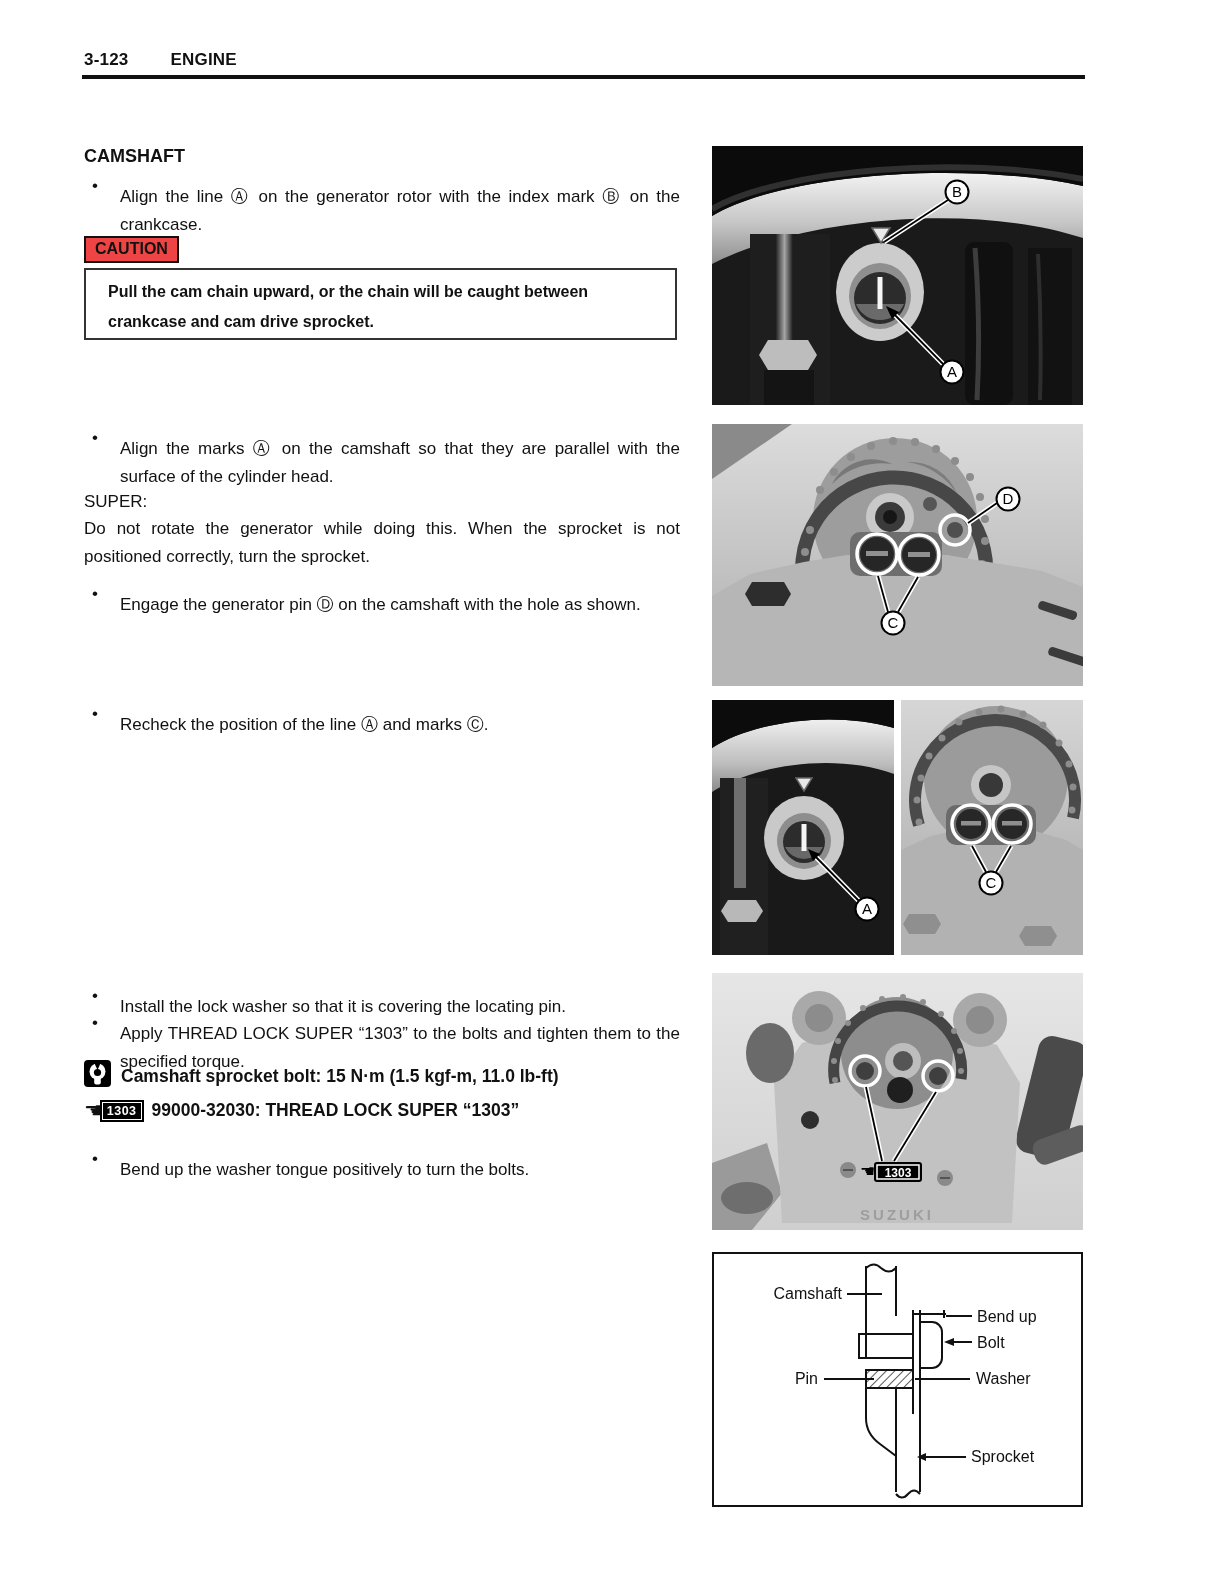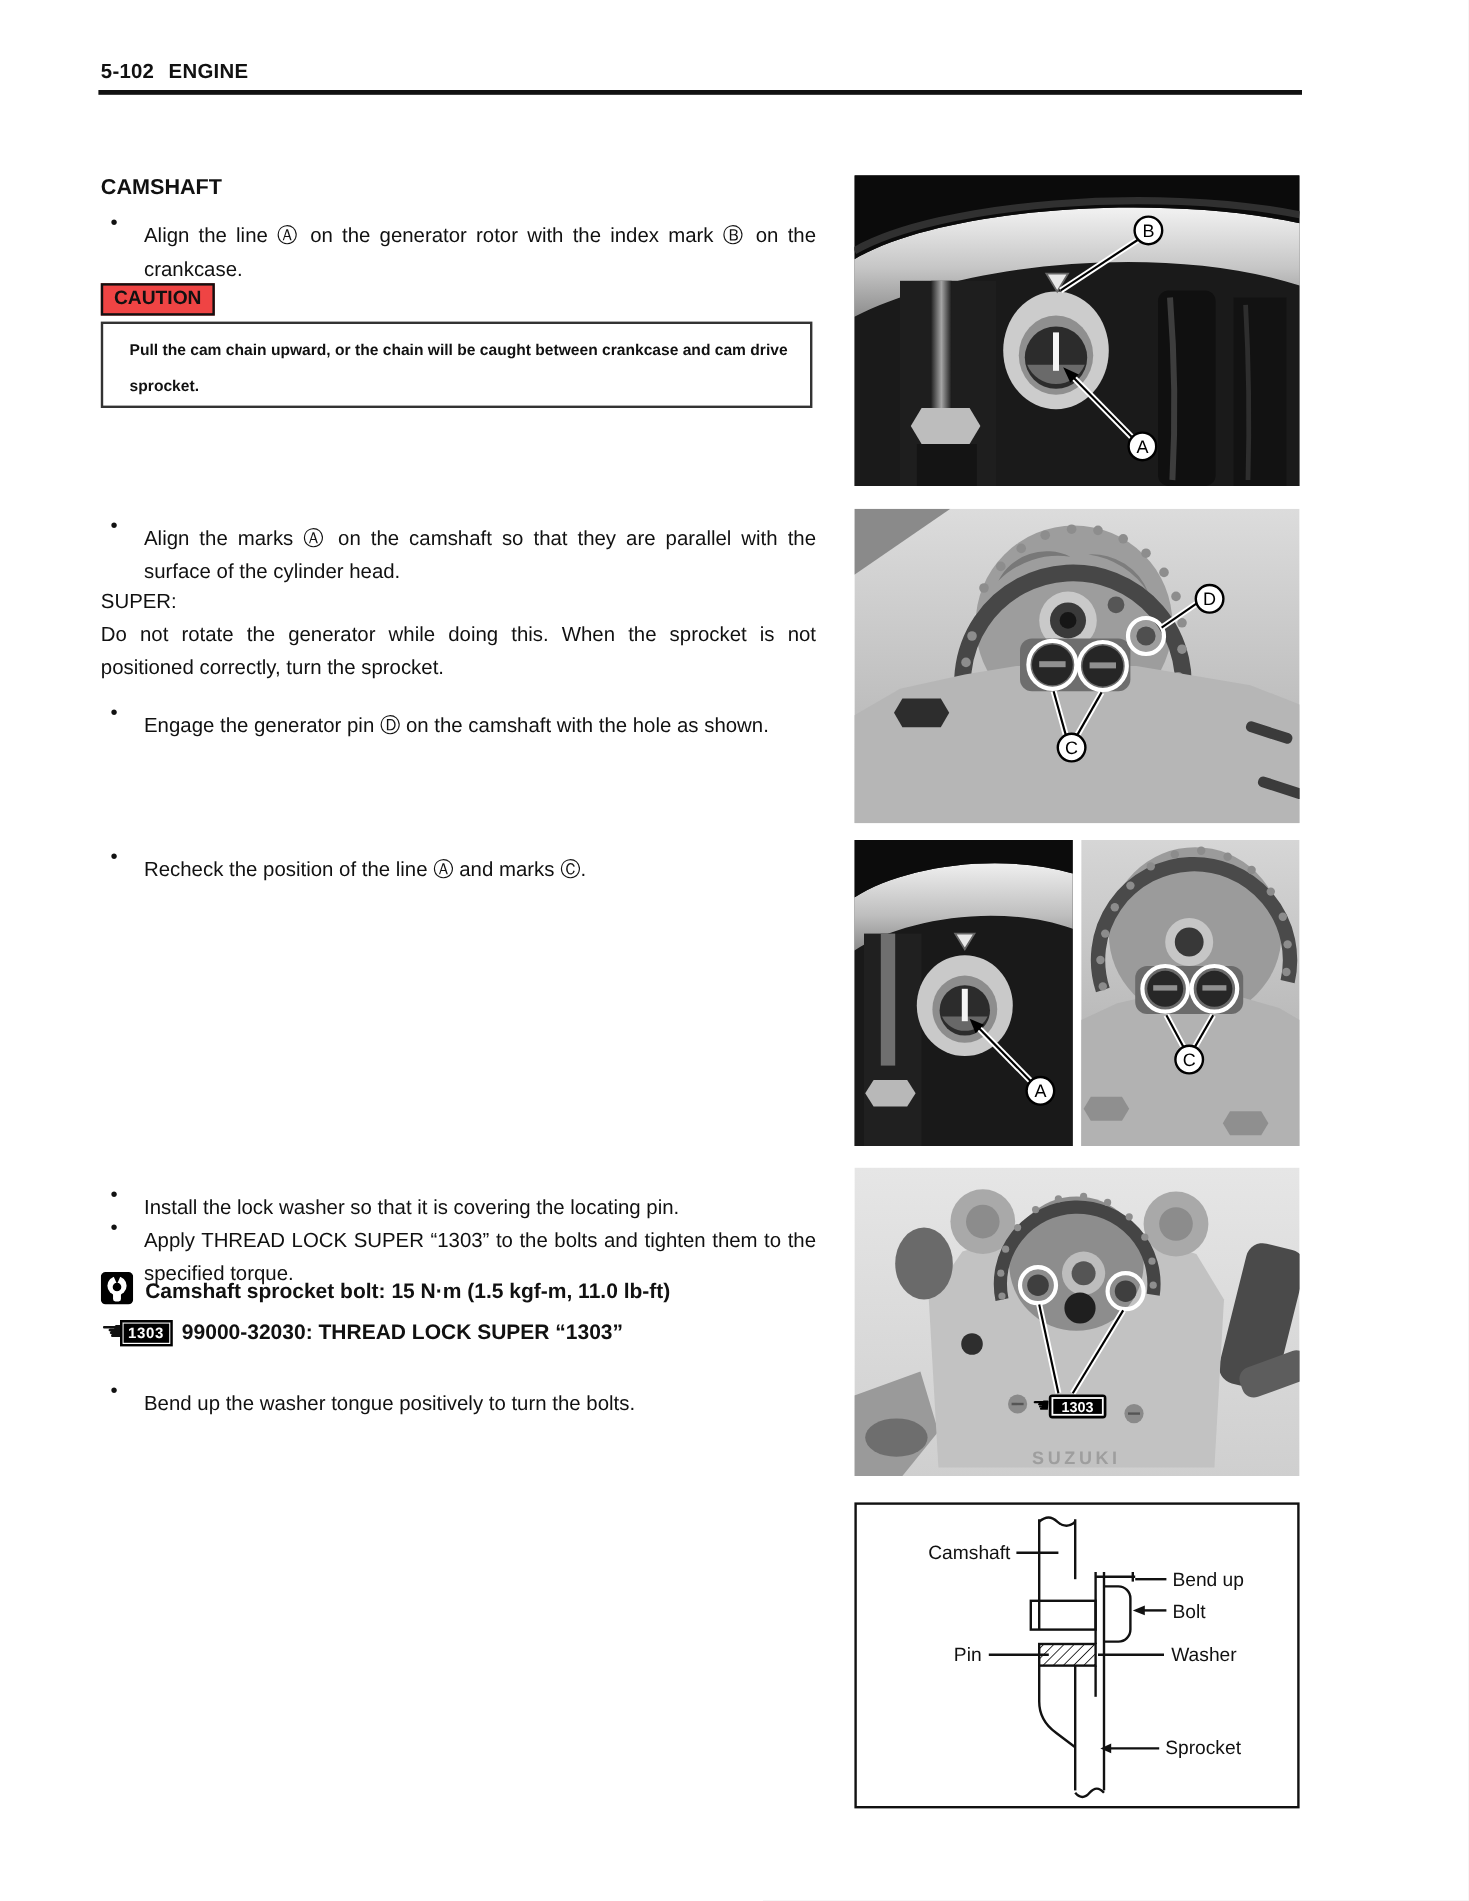--- a/index.html
+++ b/index.html
@@ -1,54 +1,54 @@
 <!DOCTYPE html>
 <html><head>
 <meta charset="utf-8">
 <style>
   html,body{margin:0;padding:0;background:#e8e8e8;}
   .page{position:relative;width:1224px;height:1584px;background:#ffffff;
         font-family:"Liberation Sans","DejaVu Sans",sans-serif;color:#111;overflow:hidden;}
   .abs{position:absolute;}
   
   .hdr{top:50px;left:84px;font-size:17px;font-weight:bold;letter-spacing:.2px;}
-  .hdr .sec{margin-left:12px;}
+  .hdr .sec{margin-left:42px;}
   .hdr-rule{top:75px;left:82px;width:1003px;height:4px;background:#111;}
   
   .tcol{left:84px;width:596px;font-size:17px;line-height:27.5px;}
   .title{font-size:18px;font-weight:bold;}
   .bullet{display:flex;}
   .bullet .dot{width:28px;flex:0 0 28px;padding-left:8px;}
   .bullet .btxt{flex:1;text-align:justify;margin-top:11px;}
   .noteblk{text-align:justify;}
   .caution-label{left:84px;top:236px;border:2px solid #111;font-size:16px;font-weight:bold;
                  padding:2px 9px 3px 9px;background:#ef4444;}
   .caution-box{left:84px;top:268px;width:593px;height:72px;border:2px solid #333;
-               box-sizing:border-box;padding:7px 10px 0 22px;font-size:13px;font-weight:bold;
+               box-sizing:border-box;padding:7px 10px 0 22px;font-size:16px;font-weight:bold;
                line-height:30px;text-align:left;}
   .specline{left:84px;display:flex;align-items:flex-end;font-size:17.5px;font-weight:bold;}
   .specline .sptxt{margin-left:10px;}
   .ticon{width:27px;height:27px;flex:0 0 27px;}
   .sealicon{display:flex;align-items:center;}
   .hand{font-size:22px;line-height:20px;font-family:"DejaVu Sans",sans-serif;}
   .tag1303{display:inline-block;background:#000;color:#fff;font-size:12.5px;font-weight:bold;
            line-height:14px;padding:1px 4px;border:1px solid #fff;outline:2px solid #000;
            margin-left:-2px;letter-spacing:.5px;}
   
   .photo{left:712px;width:371px;}
   .photo svg{display:block;}
   .diagram-box{left:712px;top:1252px;width:371px;height:255px;border:2px solid #111;box-sizing:border-box;background:#fff;}
 </style>
 </head>
 <body>
 
 <div class="page">
 
   <div class="abs hdr">
-    <span>5-102</span><span class="sec">ENGINE</span>
+    <span>3-123</span><span class="sec">ENGINE</span>
   </div>
   <div class="abs hdr-rule"></div>
 
   <div class="abs tcol title" style="top:143px">CAMSHAFT</div>
 
   <div class="abs tcol bullet" style="top:172px">
     <span class="dot">•</span>
     <span class="btxt">Align the line Ⓐ on the generator rotor with the index mark Ⓑ on the crankcase.</span>
   </div>
 

